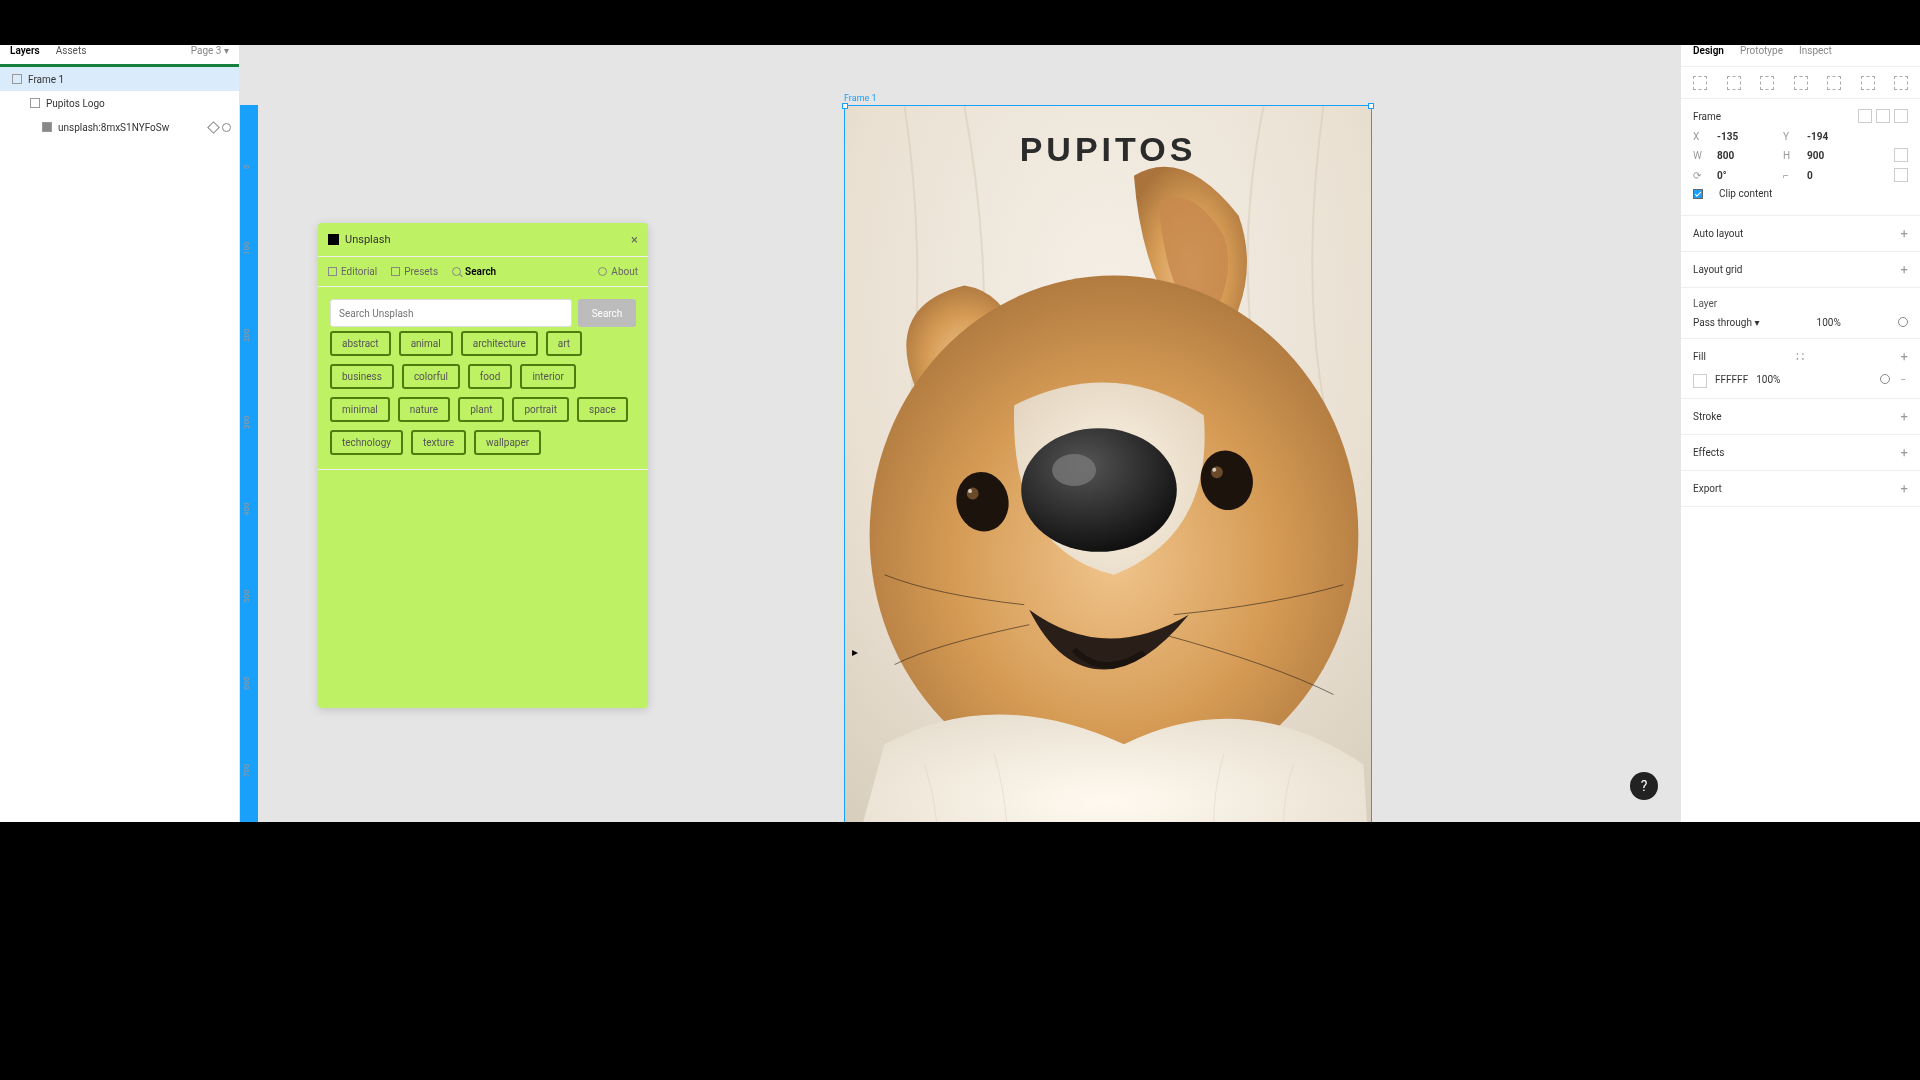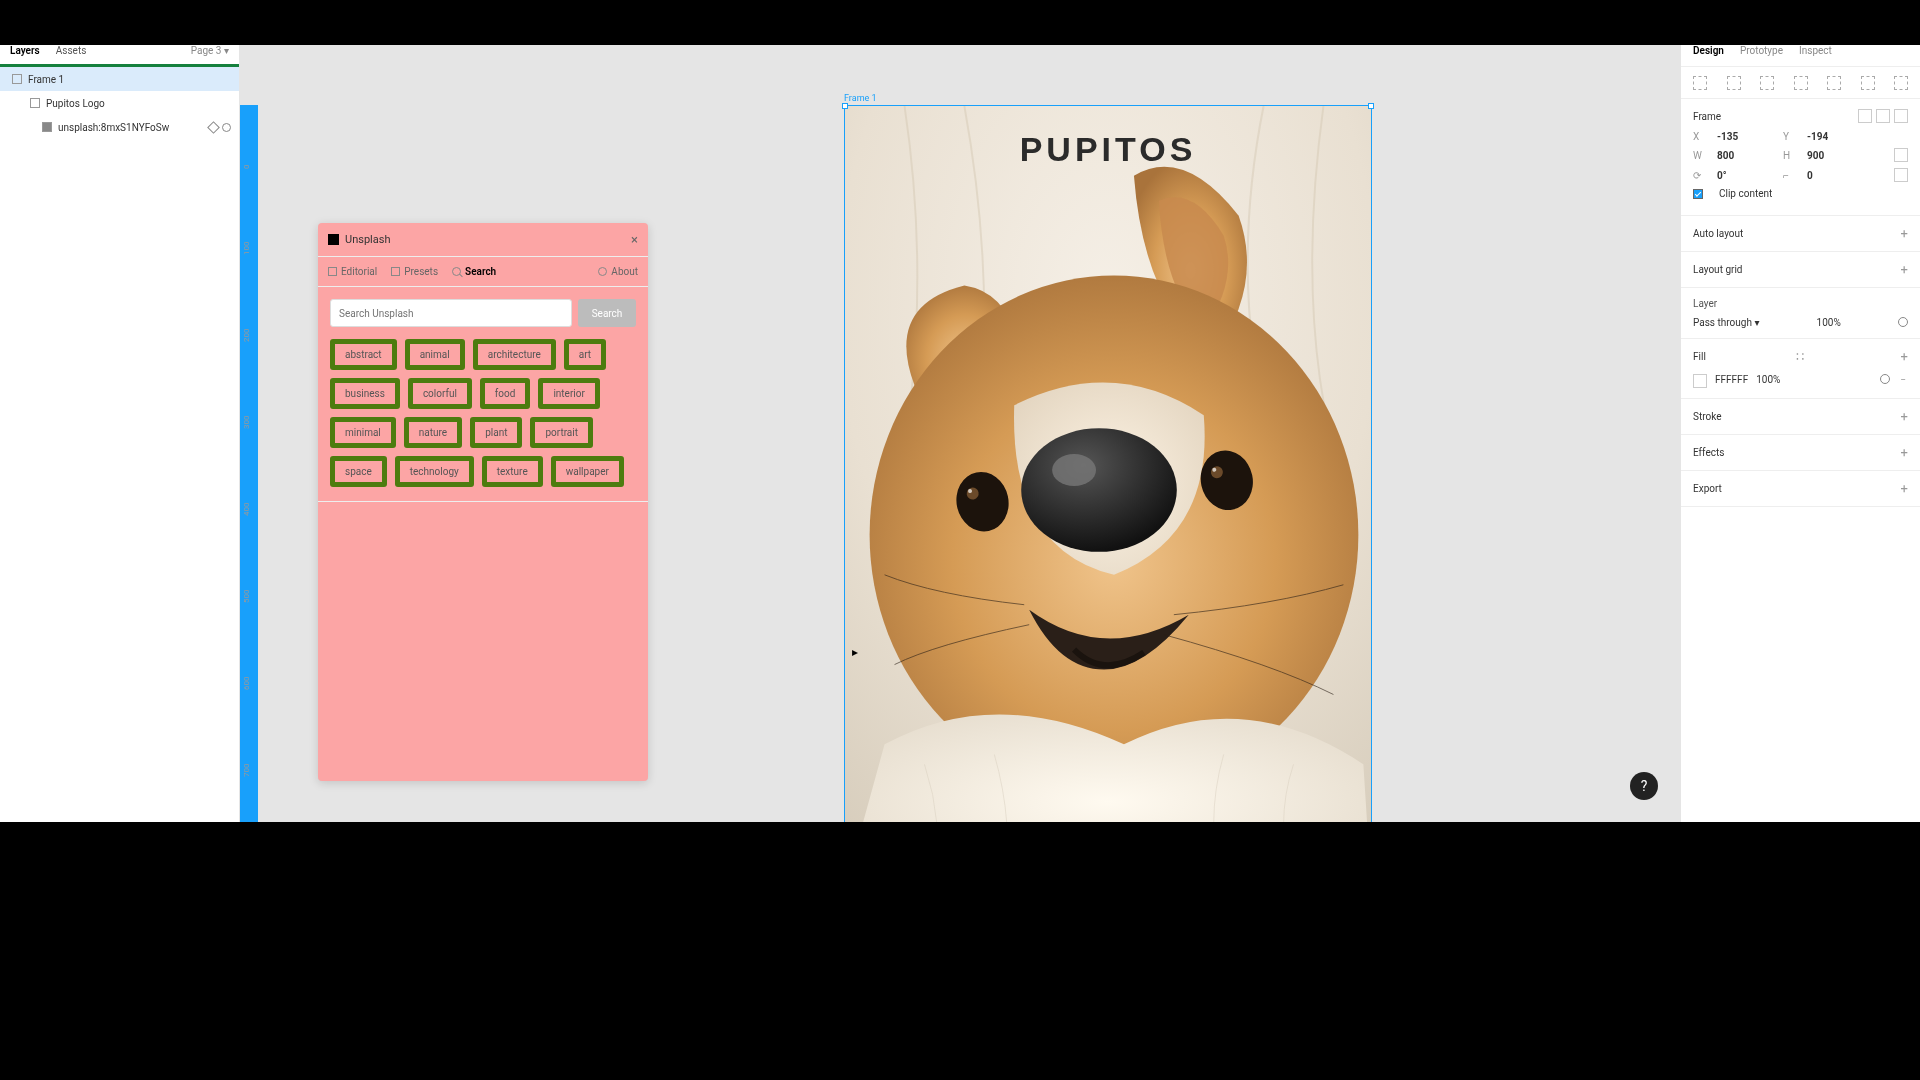--- a/index.html
+++ b/index.html
@@ -34,36 +34,36 @@
 #ruler-left .sel-band{position:absolute;left:0;width:18px;background:#18a0fb;}
 #frame{position:absolute;left:604px;top:60px;width:528px;height:785px;border:1px solid #18a0fb;}
 #frame-label{position:absolute;left:604px;top:48px;font-size:9px;color:#18a0fb;}
 #dog{width:100%;height:100%;display:block;}
 #logo-text{position:absolute;left:50%;top:24px;transform:translateX(-50%);font-family:"Arial Black",sans-serif;font-weight:900;font-size:34px;letter-spacing:4px;color:#2b2b2b;}
 #handle-tl,#handle-tr,#handle-bl,#handle-br{position:absolute;width:6px;height:6px;background:#fff;border:1px solid #18a0fb;}
 #handle-tl{left:-3px;top:-3px;}#handle-tr{right:-3px;top:-3px;}
 #cursor{position:absolute;left:612px;top:600px;font-size:12px;color:#000;}
 
 
-#modal{position:absolute;left:78px;top:178px;width:330px;height:558px;background:#fca5a5;border-radius:4px;box-shadow:0 2px 10px rgba(0,0,0,.15);}
+#modal{position:absolute;left:78px;top:178px;width:330px;height:485px;background:#bef264;border-radius:4px;box-shadow:0 2px 10px rgba(0,0,0,.15);}
 #modal-head{height:34px;border-bottom:1px solid #eee;display:flex;align-items:center;padding:0 10px;font-size:11px;}
 #m-logo{width:11px;height:11px;background:#000;margin-right:6px;}
 #m-close{margin-left:auto;font-size:13px;color:#666;cursor:pointer;}
 #modal-tabs{height:30px;border-bottom:1px solid #eee;display:flex;align-items:center;padding:0 10px;font-size:10px;color:#666;gap:14px;}
 #modal-tabs .mt{display:flex;align-items:center;gap:4px;}
 #modal-tabs .mt.sel{color:#000;font-weight:600;}
 .mt-ic{width:9px;height:9px;border:1px solid #888;}
 .mt-ic.srch{border-radius:50%;position:relative;}
 .mt-ic.srch::after{content:"";position:absolute;width:4px;height:1px;background:#888;right:-3px;bottom:-1px;transform:rotate(45deg);}
 #modal-body{padding:12px;}
-#srch-row{display:flex;gap:6px;margin-bottom:12px;border-radius:13px;}
+#srch-row{display:flex;gap:6px;margin-bottom:4px;border-radius:13px;}
 #srch-input{flex:1;height:28px;border:1px solid #ddd;border-radius:3px;padding:0 8px;font-size:10px;color:#888;}
 #srch-btn{width:58px;height:28px;background:#bcbcbc;color:#fff;border:none;border-radius:3px;font-size:10px;cursor:pointer;}
 #tags{display:flex;flex-wrap:wrap;gap:8px;}
-.tag{border:5px solid #4d7c0f;border-radius:3px;padding:5px 10px;font-size:10px;color:#555;cursor:pointer;}
+.tag{border:2px solid #4d7c0f;border-radius:3px;padding:5px 10px;font-size:10px;color:#555;cursor:pointer;}
 #modal-sep{height:1px;background:#eee;margin:14px -12px 0;}
 
 
 #right{width:240px;background:#fff;border-left:1px solid #e5e5e5;font-size:10px;color:#333;}
 #r-head{height:22px;display:flex;align-items:flex-start;padding:0 12px;gap:16px;font-size:10px;color:#888;border-bottom:1px solid #eee;}
 #r-head .sel{color:#000;font-weight:600;}
 #align-row{height:32px;border-bottom:1px solid #eee;display:flex;align-items:center;justify-content:space-between;padding:0 12px;}
 .al-ic{width:14px;height:14px;border:1px dashed #aaa;}
 .r-section{border-bottom:1px solid #eee;padding:10px 12px;}
 .r-title{font-weight:400;color:#555;margin-bottom:8px;}

